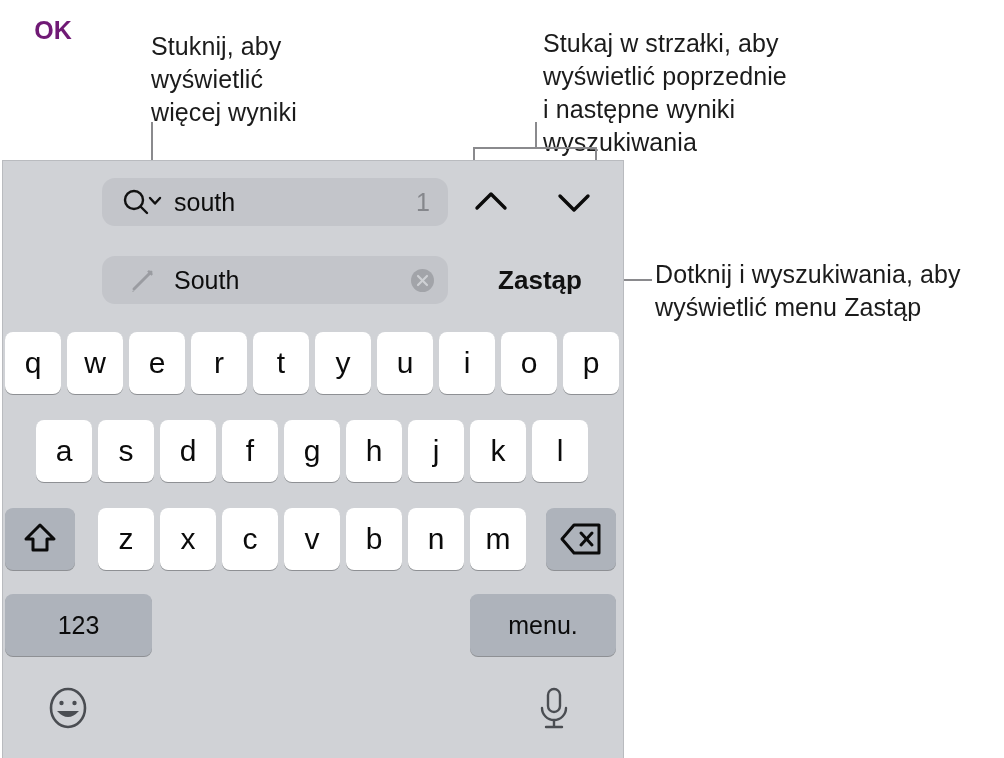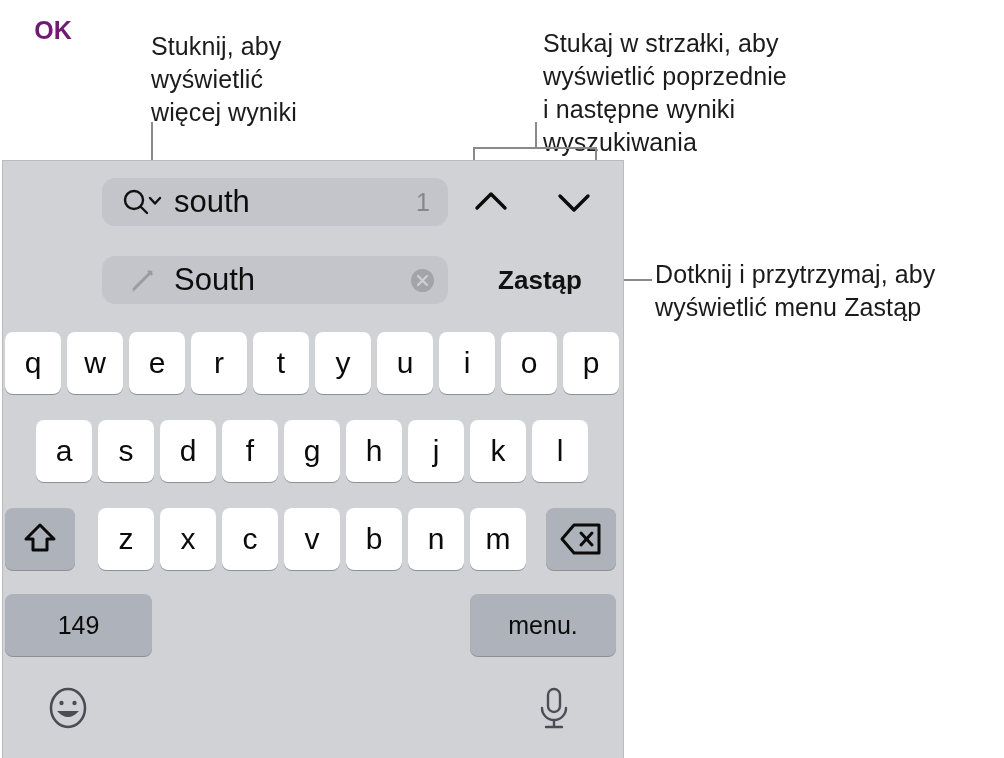--- a/index.html
+++ b/index.html
@@ -31,21 +31,21 @@
   #ok-button{
     position:absolute;left:22px;top:12px;width:62px;height:36px;
     font-size:25px;font-weight:700;color:#701a75;line-height:36px;text-align:center;
   }
   .field{
     position:absolute;background:#c3c5ca;border-radius:13px;
   }
   #search-field{left:102px;top:178px;width:346px;height:48px;}
   #replace-field{left:102px;top:256px;width:346px;height:48px;}
   .field-text{
-    position:absolute;font-size:31px;color:#0d0d0d;line-height:48px;left:72px;top:0;
+    position:absolute;font-size:25px;color:#0d0d0d;line-height:48px;left:72px;top:0;
   }
   .field-count{
     position:absolute;right:18px;top:0;font-size:25px;color:#85878c;line-height:48px;
   }
   #search-icon{position:absolute;left:20px;top:11px;width:44px;height:26px;}
   #pencil-icon{position:absolute;left:28px;top:12px;width:30px;height:26px;}
   #clear-button{position:absolute;right:14px;top:13px;width:23px;height:23px;}
   #prev-button{position:absolute;left:468px;top:180px;width:46px;height:44px;}
   #next-button{position:absolute;left:551px;top:180px;width:46px;height:44px;}
   #replace-label{
@@ -80,21 +80,21 @@
 </head>
 <body>
 
 <div class="callout" id="callout-left">Stuknij, aby
 wyświetlić
 więcej wyniki</div>
 <div class="callout" id="callout-topright">Stukaj w strzałki, aby
 wyświetlić poprzednie
 i następne wyniki
 wyszukiwania</div>
-<div class="callout" id="callout-right">Dotknij i przytrzymaj, aby
+<div class="callout" id="callout-right">Dotknij i wyszukiwania, aby
 wyświetlić menu Zastąp</div>
 
 <div class="leader leader-v" style="left:151px;top:122px;height:72px;"></div>
 <div class="leader leader-v" style="left:535px;top:122px;height:26px;"></div>
 <div class="leader leader-h" style="left:473px;top:147px;width:124px;"></div>
 <div class="leader leader-v" style="left:473px;top:147px;height:14px;"></div>
 <div class="leader leader-v" style="left:595px;top:147px;height:14px;"></div>
 <div class="leader leader-h" style="left:584px;top:279px;width:68px;"></div>
 
 <div id="panel">
@@ -184,21 +184,21 @@
     <div class="key key-grey" id="backspace-key">
       <svg width="44" height="34" viewBox="0 0 44 34">
         <path d="M15 3 L40 3 L40 31 L15 31 L3 17 Z" fill="none" stroke="#0b0b0b" stroke-width="3" stroke-linejoin="round"></path>
         <line x1="22" y1="11" x2="33" y2="23" stroke="#0b0b0b" stroke-width="3" stroke-linecap="round"></line>
         <line x1="33" y1="11" x2="22" y2="23" stroke="#0b0b0b" stroke-width="3" stroke-linecap="round"></line>
       </svg>
     </div>
   </div>
 
 <div id="row4">
-  <div class="key key-grey key-wide" id="num-key">149</div>
+  <div class="key key-grey key-wide" id="num-key">123</div>
   <div class="key key-grey key-wide" id="next-key">menu.</div>
 </div>
 
 <div id="row5">
   <div id="emoji-button">
     <svg width="44" height="44" viewBox="0 0 44 44">
       <ellipse cx="22" cy="22" rx="17" ry="19" fill="none" stroke="#4a4d52" stroke-width="2.6"></ellipse>
       <circle cx="15.5" cy="17" r="2.2" fill="#4a4d52"></circle>
       <circle cx="28.5" cy="17" r="2.2" fill="#4a4d52"></circle>
       <path d="M11 25 Q22 37 33 25 Z" fill="#4a4d52"></path>

